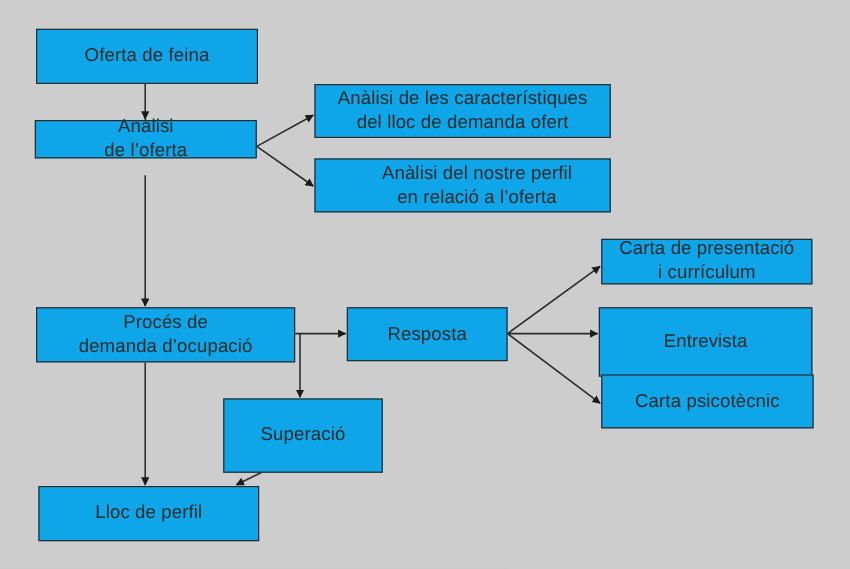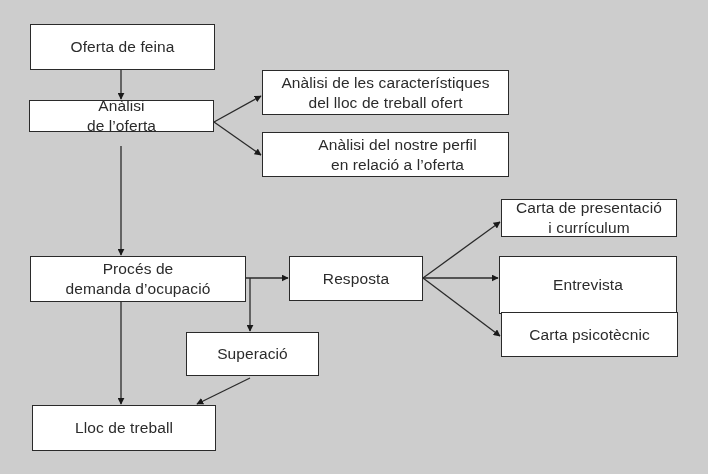--- a/index.html
+++ b/index.html
@@ -7,42 +7,42 @@
       width: 708px; height: 474px;
       background: #cdcdcd;
       position: relative;
       overflow: hidden;
       font-family: "Liberation Sans", "DejaVu Sans", sans-serif;
     }
     #canvas { position: absolute; left: 0; top: 0; width: 708px; height: 474px; }
     .node {
       position: absolute;
       box-sizing: border-box;
-      background: #ffffff;
+      background: #0ea5e9;
       border: 1.5px solid #2a2a2a;
       display: flex;
       align-items: center;
       justify-content: center;
       text-align: center;
       color: #2b2b2b;
       font-size: 15.5px;
       line-height: 20px;
       white-space: pre-line;
       letter-spacing: 0.1px;
     }
     #n-oferta     { left: 30px;  top: 24px;  width: 185px; height: 46px; }
     #n-analisi    { left: 29px;  top: 100px; width: 185px; height: 32px; }
     #n-caract     { left: 262px; top: 70px;  width: 247px; height: 45px; }
     #n-perfil     { left: 262px; top: 132px; width: 247px; height: 45px; padding-left: 24px; }
     #n-proces     { left: 30px;  top: 256px; width: 216px; height: 46px; }
     #n-resposta   { left: 289px; top: 256px; width: 134px; height: 45px; }
     #n-carta      { left: 501px; top: 199px; width: 176px; height: 38px; }
     #n-entrevista { left: 499px; top: 256px; width: 178px; height: 58px; }
     #n-test       { left: 501px; top: 312px; width: 177px; height: 45px; }
-    #n-superacio  { left: 186px; top: 332px; width: 133px; height: 44px; }
+    #n-superacio  { left: 186px; top: 332px; width: 133px; height: 62px; }
     #n-lloc       { left: 32px;  top: 405px; width: 184px; height: 46px; }
   </style>
 </head>
 <body>
 
 <svg id="canvas" xmlns="http://www.w3.org/2000/svg" width="708" height="474">
   <defs>
     <marker id="ah" viewBox="0 0 10 10" refX="9" refY="5" markerWidth="7" markerHeight="7" orient="auto-start-reverse" markerUnits="userSpaceOnUse">
       <path d="M0,0 L10,5 L0,10 z" fill="#1a1a1a"></path>
     </marker>
@@ -59,24 +59,24 @@
     <line x1="423" y1="278" x2="500" y2="222" marker-end="url(#ah)"></line>
     <line x1="423" y1="278" x2="498" y2="278" marker-end="url(#ah)"></line>
     <line x1="423" y1="278" x2="500" y2="336" marker-end="url(#ah)"></line>
   </g>
 </svg>
 
 <div class="node" id="n-oferta">Oferta de feina</div>
 <div class="node" id="n-analisi">Anàlisi
 de l’oferta</div>
 <div class="node" id="n-caract">Anàlisi de les característiques
-del lloc de treball ofert</div>
+del lloc de demanda ofert</div>
 <div class="node" id="n-perfil">Anàlisi del nostre perfil
 en relació a l’oferta</div>
 <div class="node" id="n-proces">Procés de
 demanda d’ocupació</div>
 <div class="node" id="n-resposta">Resposta</div>
 <div class="node" id="n-carta">Carta de presentació
 i currículum</div>
 <div class="node" id="n-entrevista">Entrevista</div>
 <div class="node" id="n-test">Carta psicotècnic</div>
 <div class="node" id="n-superacio">Superació</div>
-<div class="node" id="n-lloc">Lloc de treball</div>
+<div class="node" id="n-lloc">Lloc de perfil</div>
 
 </body></html>

